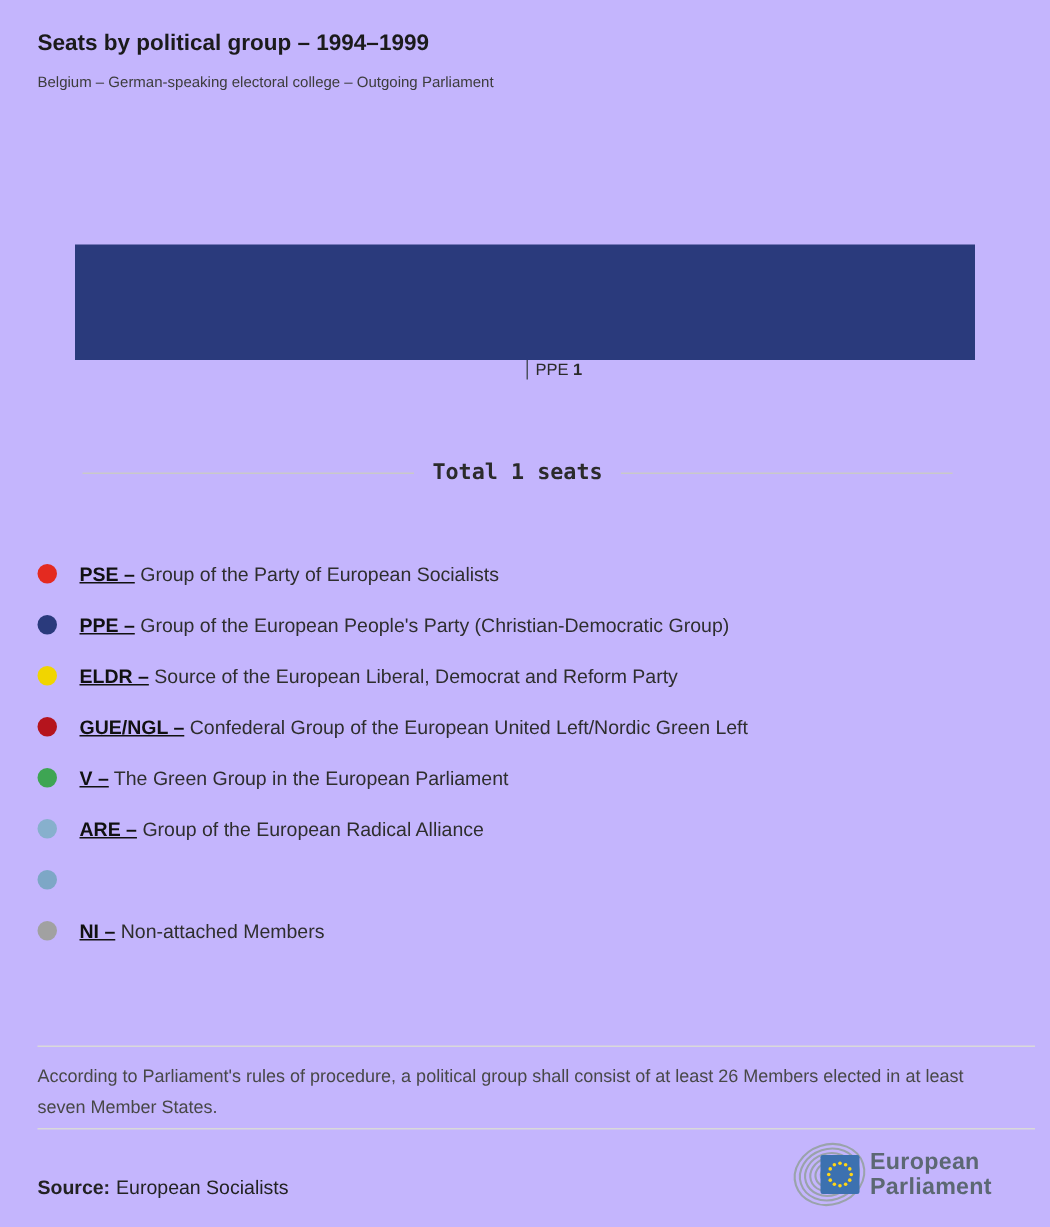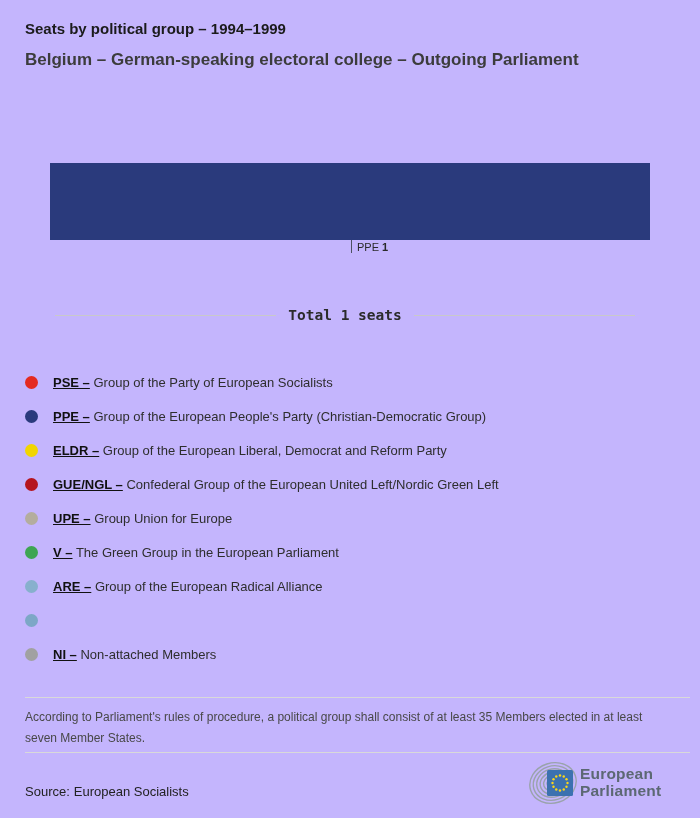--- a/index.html
+++ b/index.html
@@ -1,20 +1,20 @@
 <!DOCTYPE html>
 <html><head>
 <meta charset="utf-8">
 <style>
   html,body{margin:0;padding:0;background:#ffffff;}
   .page{position:relative;width:700px;height:818px;background:#c4b5fd;
         font-family:"Liberation Sans",sans-serif;overflow:hidden;}
 
   .title{position:absolute;left:25px;top:20px;font-size:15px;font-weight:700;color:#1b1b1b;}
-  .subtitle{position:absolute;left:25px;top:50px;font-size:17px;font-weight:700;color:#3c3c3c;text-align:center;}
+  .subtitle{position:absolute;left:25px;top:50px;font-size:10px;font-weight:400;color:#3c3c3c;text-align:center;}
 
   .bar{position:absolute;left:50px;top:163px;width:600px;height:77px;display:flex;}
   .bar-seg{height:100%;}
 
   .tick-line{position:absolute;left:351px;top:240px;width:1px;height:13px;background:#4d5160;}
   .tick-label{position:absolute;left:357px;top:241px;font-size:11px;color:#2a2a2a;white-space:nowrap;}
   .tick-label b{font-weight:700;}
 
   .total-row{position:absolute;left:55px;top:307px;width:580px;display:flex;align-items:center;gap:8px;}
   .total-row .rule{flex:1;height:1px;background:#c9c9c9;}
@@ -28,21 +28,21 @@
   .legend-text{font-size:13px;color:#2e2e2e;}
   .legend-text .abbr{font-weight:700;color:#111111;text-decoration:underline;}
 
   .divider{position:absolute;left:25px;width:665px;height:1px;background:#d9d9d9;}
   .divider-1{top:697px;}
   .divider-2{top:752px;}
 
   .footnote{position:absolute;left:25px;top:707px;width:640px;font-size:12px;line-height:21px;color:#484848;}
 
   .source{position:absolute;left:25px;top:784px;font-size:13px;color:#222222;}
-  .source b{font-weight:400;margin-right:4px;}
+  .source b{font-weight:700;margin-right:4px;}
 
   .logo{position:absolute;left:520px;top:759px;width:170px;height:48px;}
   .logo text{font-family:"Liberation Sans",sans-serif;font-weight:700;font-size:15.5px;letter-spacing:.2px;}
 </style>
 </head>
 <body>
 
 <div class="page">
 
   <div class="title">Seats by political group – 1994–1999</div>
@@ -65,49 +65,45 @@
     <div class="legend-item">
       <span class="dot" style="background: rgb(228, 42, 32);"></span>
       <span class="legend-text"><span class="abbr">PSE –</span> <span>Group of the Party of European Socialists</span></span>
     </div>
     <div class="legend-item">
       <span class="dot" style="background: rgb(42, 58, 124);"></span>
       <span class="legend-text"><span class="abbr">PPE –</span> <span>Group of the European People's Party (Christian-Democratic Group)</span></span>
     </div>
     <div class="legend-item">
       <span class="dot" style="background: rgb(241, 213, 0);"></span>
-      <span class="legend-text"><span class="abbr">ELDR –</span> <span>Group of the European Liberal, Democrat and Reform Party</span></span>
+      <span class="legend-text"><span class="abbr">ELDR –</span> <span>Source of the European Liberal, Democrat and Reform Party</span></span>
     </div>
     <div class="legend-item">
       <span class="dot" style="background: rgb(181, 20, 29);"></span>
       <span class="legend-text"><span class="abbr">GUE/NGL –</span> <span>Confederal Group of the European United Left/Nordic Green Left</span></span>
-    </div>
-    <div class="legend-item">
-      <span class="dot" style="background: rgb(180, 173, 158);"></span>
-      <span class="legend-text"><span class="abbr">UPE –</span> <span>Group Union for Europe</span></span>
     </div>
     <div class="legend-item">
       <span class="dot" style="background: rgb(62, 165, 83);"></span>
       <span class="legend-text"><span class="abbr">V –</span> <span>The Green Group in the European Parliament</span></span>
     </div>
     <div class="legend-item">
       <span class="dot" style="background: rgb(135, 176, 205);"></span>
       <span class="legend-text"><span class="abbr">ARE –</span> <span>Group of the European Radical Alliance</span></span>
     </div>
     <div class="legend-item">
       <span class="dot" style="background: rgb(125, 167, 198);"></span>
     </div>
     <div class="legend-item">
       <span class="dot" style="background: rgb(161, 161, 161);"></span>
       <span class="legend-text"><span class="abbr">NI –</span> <span>Non-attached Members</span></span>
     </div>
   </div>
 
   <div class="divider divider-1"></div>
-  <div class="footnote">According to Parliament's rules of procedure, a political group shall consist of at least 35 Members elected in at least seven Member States.</div>
+  <div class="footnote">According to Parliament's rules of procedure, a political group shall consist of at least 26 Members elected in at least seven Member States.</div>
   <div class="divider divider-2"></div>
 
   <div class="source"><b>Source:</b><span>European Socialists</span></div>
 
   <svg class="logo" viewBox="0 0 170 48">
     <g fill="none" stroke-width="1.4" transform="rotate(-18 33 24)" style="stroke: rgb(154, 163, 171);">
       <ellipse cx="33" cy="24" rx="6" ry="5"></ellipse>
       <ellipse cx="33" cy="24" rx="9.5" ry="8"></ellipse>
       <ellipse cx="33" cy="24" rx="13" ry="11"></ellipse>
       <ellipse cx="33" cy="24" rx="16.5" ry="14"></ellipse>

